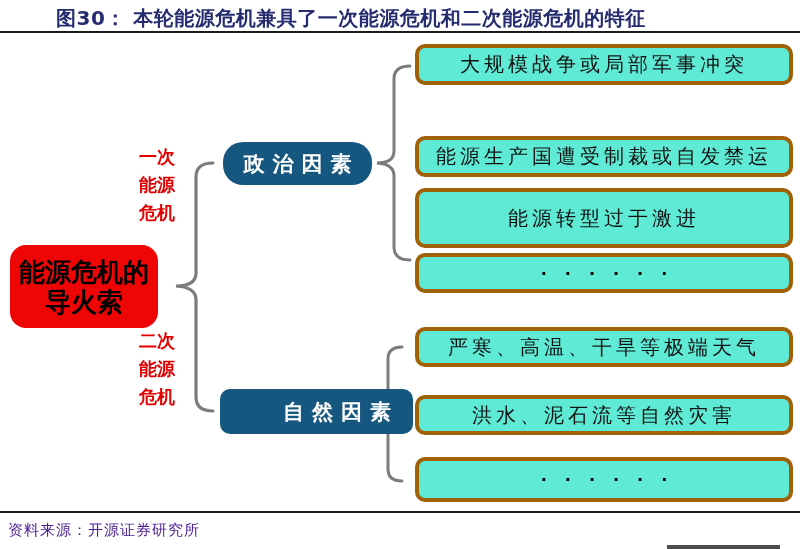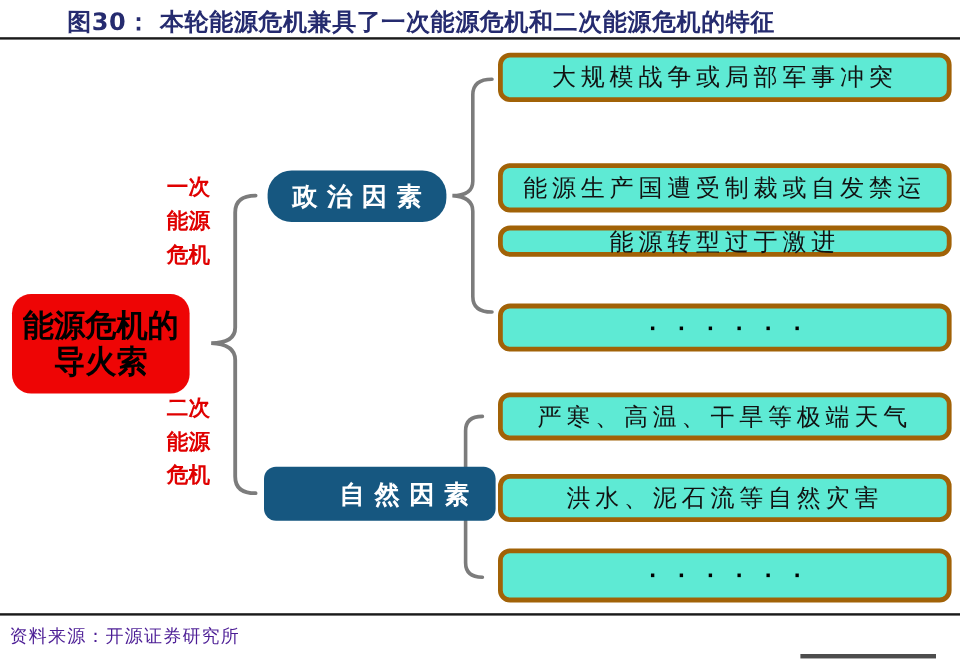--- a/index.html
+++ b/index.html
@@ -34,21 +34,21 @@
   .factor-political{left:223px;top:142px;width:149px;height:43px;border-radius:20px;}
   .factor-natural{left:220px;top:389px;width:152px;height:45px;padding-left:41px;}
 
   .item-box{
     position:absolute;left:415px;width:378px;background:#5eead4;border:4px solid #a16207;
     border-radius:10px;color:#111111;font-size:20px;letter-spacing:4px;
     display:flex;align-items:center;justify-content:center;box-sizing:border-box;
   }
   .i1{top:44px;height:41px;}
   .i2{top:112px;height:41px;margin-top:24px;}
-  .i3{top:188px;height:26px;}
+  .i3{top:188px;height:60px;}
   .i4{top:253px;height:40px;}
   .i5{top:327px;height:40px;}
   .i6{top:395px;height:40px;}
   .i7{top:457px;height:45px;}
   .dots{font-size:16px;font-weight:bold;letter-spacing:18px;text-indent:18px;color:#000;}
 
   .src-rule{position:absolute;left:0;top:511px;width:800px;height:2px;background:#1a1a1a;}
   .source{position:absolute;left:8px;top:521px;font-size:15px;color:#4c1d95;letter-spacing:1px;}
   .partial-bar{position:absolute;left:667px;top:545px;width:113px;height:4px;background:#4d4d4d;}
 </style>

